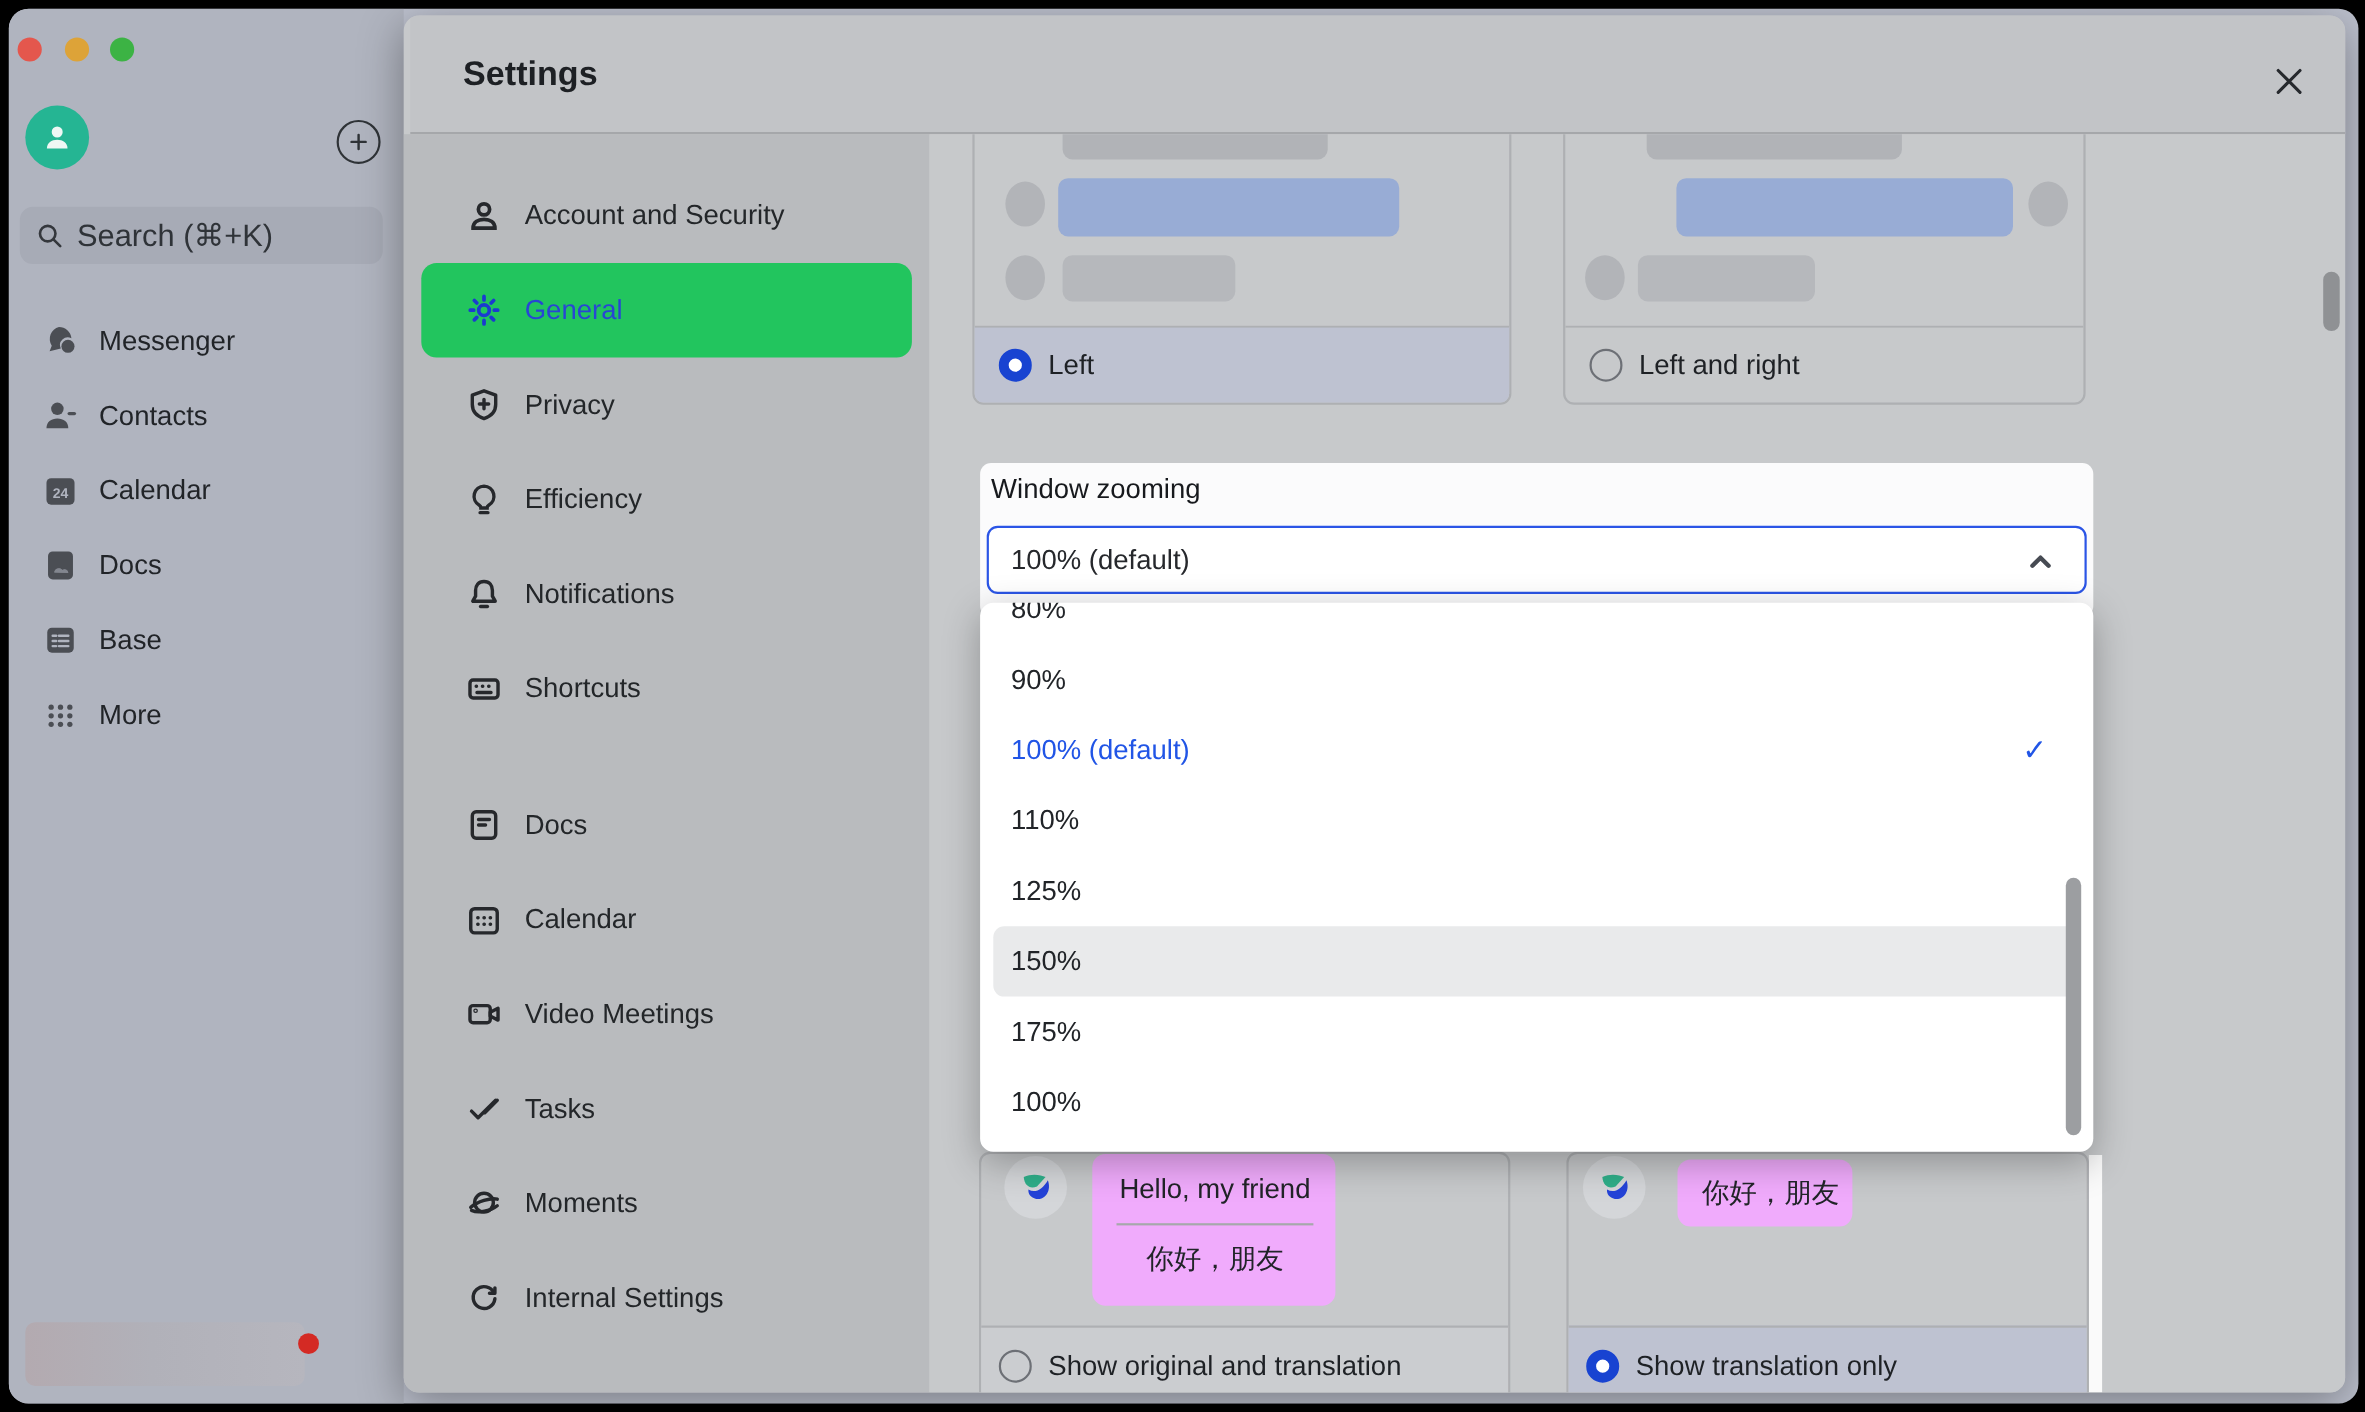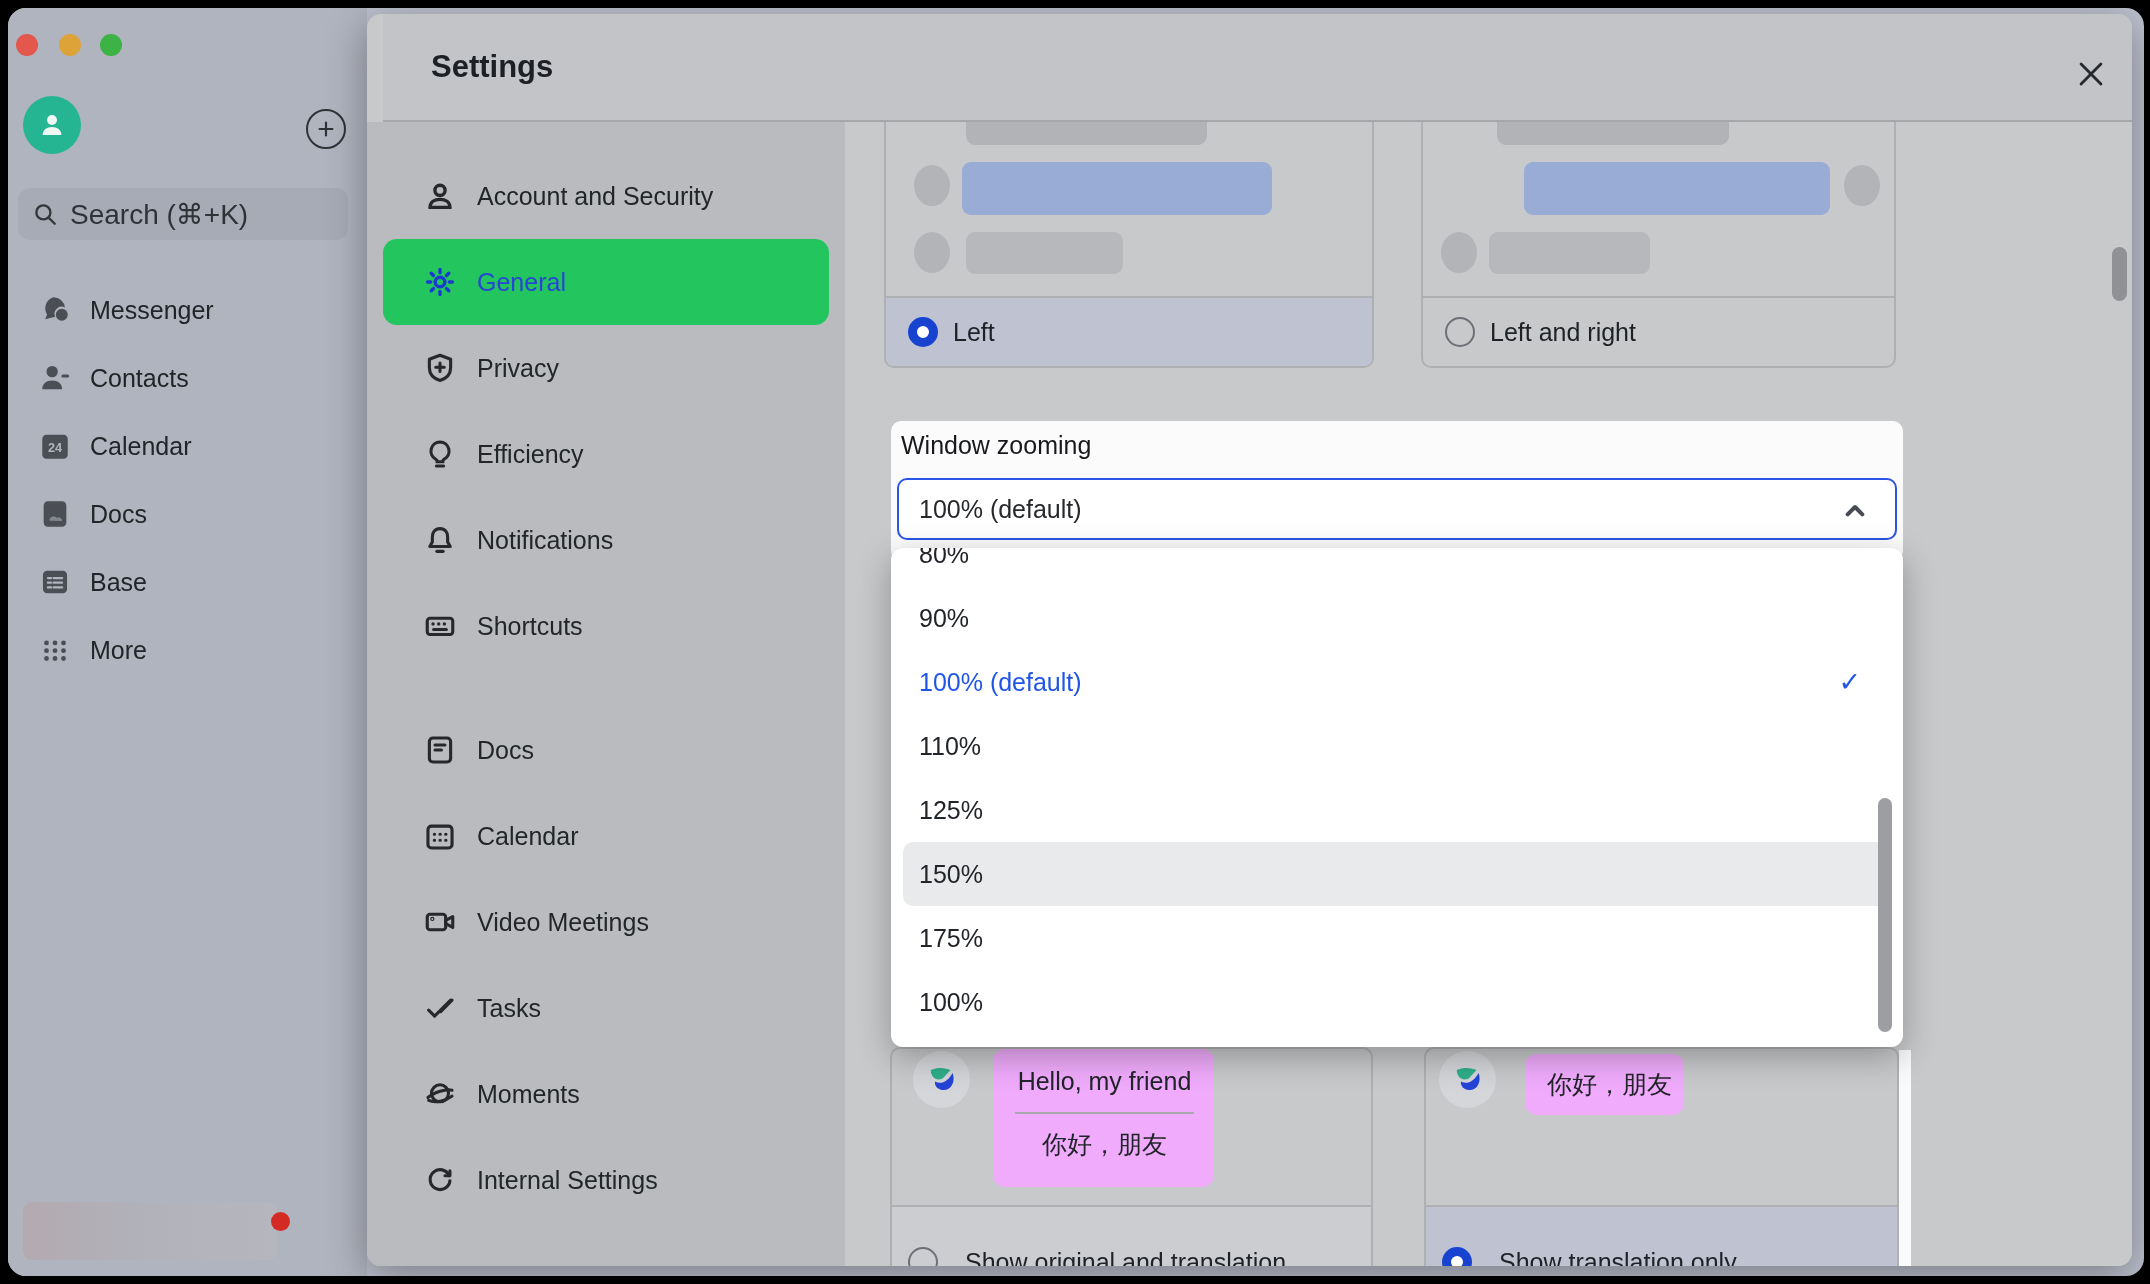--- a/index.html
+++ b/index.html
@@ -23,21 +23,21 @@
   .side-list{position:absolute;left:0;top:268px;width:100%;}
   .side-item{height:68px;display:flex;align-items:center;padding-left:30px;color:#212428;}
   .side-item .lbl{font-size:25px;margin-left:18px;}
   .side-item svg{color:#4b4e54;}
   .redacted{position:absolute;left:15px;top:1194px;width:254px;height:58px;border-radius:9px;
     background:linear-gradient(90deg,#b3aab0 0%,#b1b1b9 45%,#b6b6be 100%);}
   .red-dot{position:absolute;left:248px;top:10px;width:19px;height:19px;border-radius:50%;background:#d42a24;}
   
   .modal{position:absolute;left:359px;top:6px;width:1765px;height:1252px;border-radius:14px;
     background:#c7c9cb;overflow:hidden;box-shadow:0 10px 40px rgba(0,0,0,.35);}
-  .modal-header{position:absolute;left:16px;top:0;width:100%;height:108px;background:#c2c4c7;
+  .modal-header{position:absolute;left:6px;top:0;width:100%;height:108px;background:#c2c4c7;
     border-bottom:2px solid #a5a7aa;box-sizing:border-box;}
   .modal-title{position:absolute;left:48px;top:0;line-height:106px;font-size:31px;font-weight:700;color:#1d2024;}
   .close-btn{position:absolute;left:1688px;top:40px;width:40px;height:40px;display:flex;
     align-items:center;justify-content:center;color:#26292d;}
   
   .set-nav{position:absolute;left:0;top:108px;width:478px;height:1144px;background:#b9bbbe;}
   .nav-item{height:86px;margin:0 16px;padding-left:40px;display:flex;align-items:center;
     border-radius:14px;color:#232629;}
   .nav-item svg{flex:0 0 auto;color:#26282c;}
   .nav-item .lbl{font-size:25px;margin-left:20px;white-space:nowrap;}
@@ -80,21 +80,21 @@
   
   .t-strip{position:absolute;left:1054px;top:928px;width:12px;height:216px;background:#fafafa;}
   .tcard{position:absolute;top:925px;height:232px;border:2px solid #aeb0b3;border-radius:10px 10px 0 0;box-sizing:border-box;}
   .lark-av{position:absolute;width:57px;height:57px;border-radius:50%;background:#d4d6d9;
     display:flex;align-items:center;justify-content:center;}
   .tbubble{position:absolute;background:#f0abfc;border-radius:12px;box-sizing:border-box;text-align:center;}
   .tbubble .line{font-size:25px;color:#212428;padding:18px 20px 0 22px;white-space:nowrap;}
   .tbubble .divider{border-top:2px solid #a6a8ab;margin:16px 20px 0 22px;}
   .tbubble .line2{font-size:25px;color:#212428;padding:14px 20px 0 22px;white-space:nowrap;}
   .tfoot{position:absolute;left:0;right:0;top:156px;bottom:0;border-top:2px solid #aeb0b3;
-    display:flex;align-items:flex-end;padding-left:16px;gap:12px;}
+    display:flex;align-items:center;padding-left:16px;}
   .tfoot.sel{background:#bec2d1;}
   .tfoot.plain{background:#cbcdd0;}
   
   .modal-scroll{position:absolute;left:1267px;top:125px;width:15px;height:54px;border-radius:8px;background:#8f9194;}
 </style>
 </head>
 <body>
 
 <div class="app">
 

